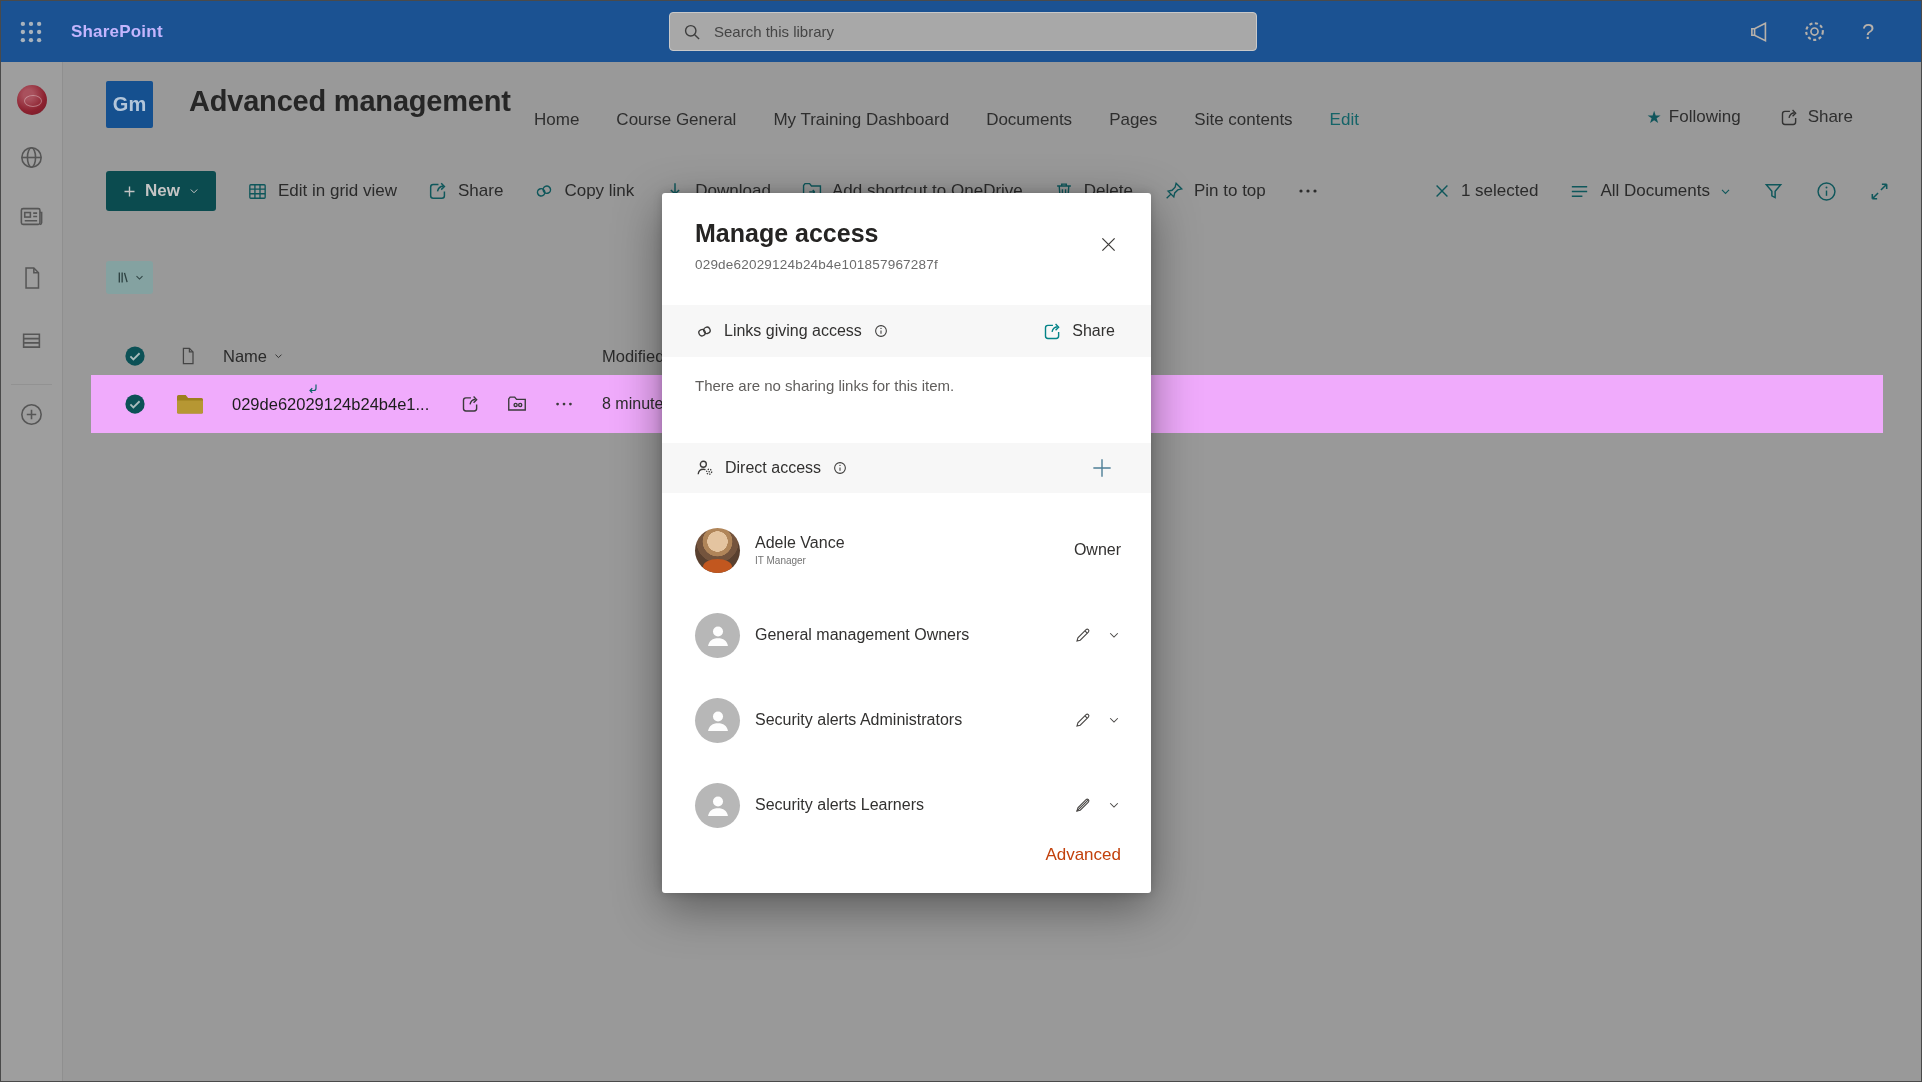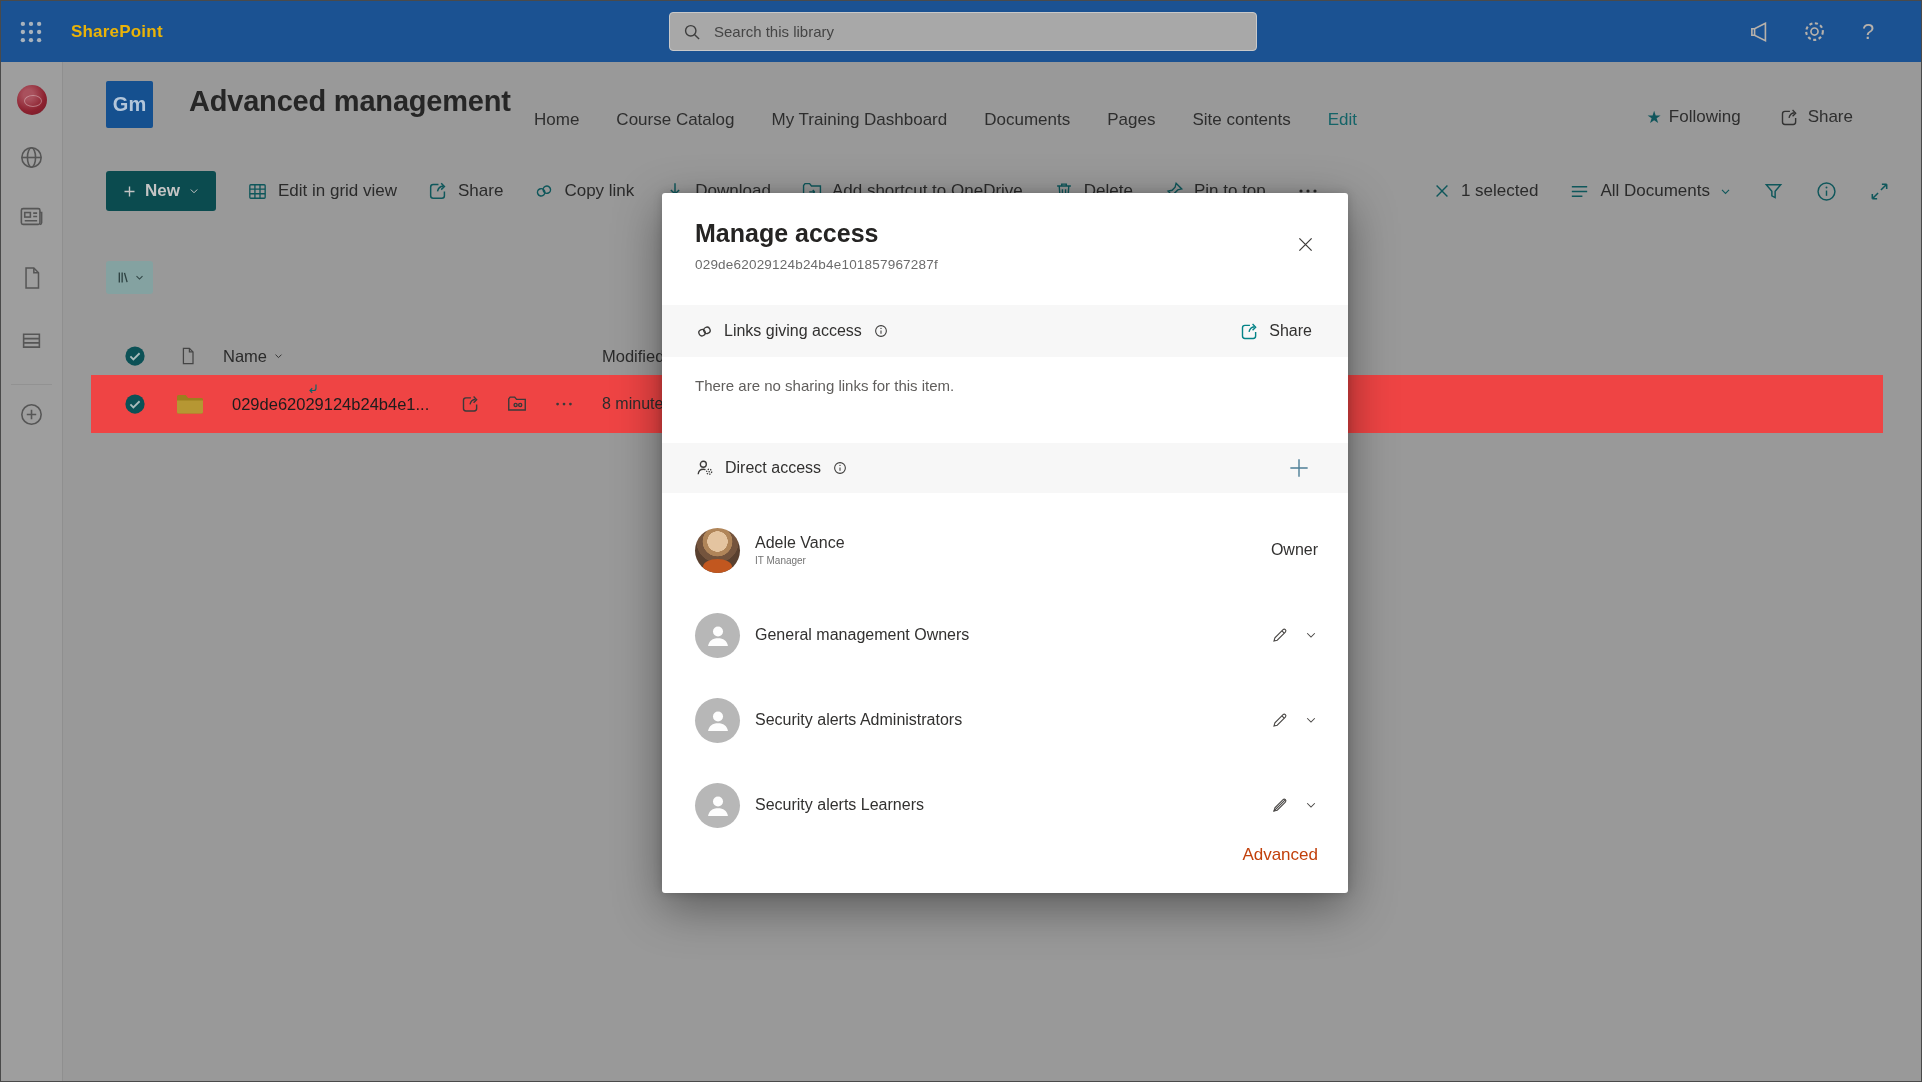--- a/index.html
+++ b/index.html
@@ -6,21 +6,21 @@
   *{box-sizing:border-box;}
   .stage{position:relative;width:1922px;height:1082px;background:#999999;
          font-family:"Liberation Sans",sans-serif;overflow:hidden;border:1px solid #4a4a4a;}
   svg{display:block;}
   button{background:none;border:none;padding:0;margin:0;cursor:pointer;font-family:inherit;}
 
   
   .suitebar{position:absolute;left:0;top:0;width:100%;height:61px;background:#1b5292;
             display:flex;align-items:center;}
   .waffle{width:44px;height:44px;margin-left:8px;display:flex;align-items:center;justify-content:center;}
-  .brand{color:#eab308;font-size:17px;font-weight:700;margin-left:18px;letter-spacing:.2px;}
+  .brand{color:#c4b5fd;font-size:17px;font-weight:700;margin-left:18px;letter-spacing:.2px;}
   .searchbox{position:absolute;left:668px;top:11px;width:588px;height:39px;background:#a8a8a8;
              border:1px solid #c9c9c9;border-radius:4px;display:flex;align-items:center;padding:0 12px;}
   .searchbox input{flex:1;background:transparent;border:none;outline:none;font-size:15px;
                    color:#3e3e3e;margin-left:10px;font-family:inherit;}
   .searchbox input::placeholder{color:#454545;}
   .sb-right{position:absolute;right:14px;top:0;height:61px;display:flex;align-items:center;gap:24px;}
   .sb-icon{color:#b7b1ab;display:flex;align-items:center;justify-content:center;width:30px;height:30px;}
   .help-glyph{font-size:22px;color:#b7b1ab;font-weight:400;}
   .avatar{width:38px;height:38px;border-radius:50%;position:relative;overflow:hidden;
           background:radial-gradient(circle at 50% 30%,#d9b897 0 26%,#a77d5a 27% 38%,#6e4f3a 39% 54%,#54392b 55% 100%);}
@@ -63,30 +63,30 @@
   .cmd-right{position:absolute;right:30px;top:2px;height:44px;display:flex;gap:30px;}
   .cmd-right .cmd-item svg{color:#0f575b;}
   .icon-only{color:#0f575b;display:flex;align-items:center;}
 
   
   .lib-title{position:absolute;left:105px;top:260px;display:flex;align-items:center;gap:14px;}
   .lib-title .txt{font-size:25px;font-weight:700;color:#242424;}
   .view-badge{width:47px;height:33px;background:#84a2a1;border-radius:3px;display:flex;
               align-items:center;justify-content:center;gap:3px;color:#2e4242;}
   .grid-head{position:absolute;left:0;top:337px;width:100%;height:36px;}
-  .grid-row{position:absolute;left:90px;top:374px;width:1792px;height:58px;background:#ef4444;}
+  .grid-row{position:absolute;left:90px;top:374px;width:1792px;height:58px;background:#f0abfc;}
   .cell{position:absolute;top:50%;transform:translateY(-50%);}
   .col-label{font-size:16.5px;color:#2b2b2b;display:flex;align-items:center;gap:6px;}
   .row-name{font-size:16.5px;color:#1d1d1d;}
   .row-mod{font-size:16px;color:#2c2c2c;}
   .rowicon{color:#3a3a3a;display:flex;align-items:center;}
   .newind{position:absolute;left:216px;top:8px;}
 
   
-  .dialog{position:absolute;left:661px;top:192px;width:686px;height:700px;background:#ffffff;
+  .dialog{position:absolute;left:661px;top:192px;width:489px;height:700px;background:#ffffff;
           border-radius:3px;box-shadow:0 14px 48px rgba(0,0,0,.42),0 0 10px rgba(0,0,0,.18);z-index:50;color:#323130;}
   .dlg-title{position:absolute;left:33px;top:26px;font-size:25px;font-weight:600;color:#252423;}
   .dlg-id{position:absolute;left:33px;top:64px;font-size:13.5px;color:#6b6b6b;letter-spacing:.2px;}
   .dlg-close{position:absolute;right:28px;top:36px;width:30px;height:30px;display:flex;
              align-items:center;justify-content:center;color:#3e3c3a;}
   .band{position:absolute;left:0;width:100%;background:#f7f7f7;display:flex;align-items:center;
         padding:0 36px 0 33px;}
   .band-links{top:112px;height:52px;justify-content:flex-end;}
   .band-direct{top:250px;height:50px;}
   .band .lead{display:flex;align-items:center;gap:10px;}
@@ -206,21 +206,21 @@
   </aside>
 
   <section class="site-head">
     <button class="gm-tile">
       <span>Gm</span>
     </button>
     <span class="site-title">Advanced management</span>
 
     <nav class="site-nav">
       <button class="navitem">Home</button>
-      <button class="navitem">Course Catalog</button>
+      <button class="navitem">Course General</button>
       <button class="navitem">My Training Dashboard</button>
       <button class="navitem">Documents</button>
       <button class="navitem">Pages</button>
       <button class="navitem">Site contents</button>
       <button class="editlink">Edit</button>
     </nav>
 
     <div class="site-actions">
       <button class="follow">
         <span class="star">★</span>

